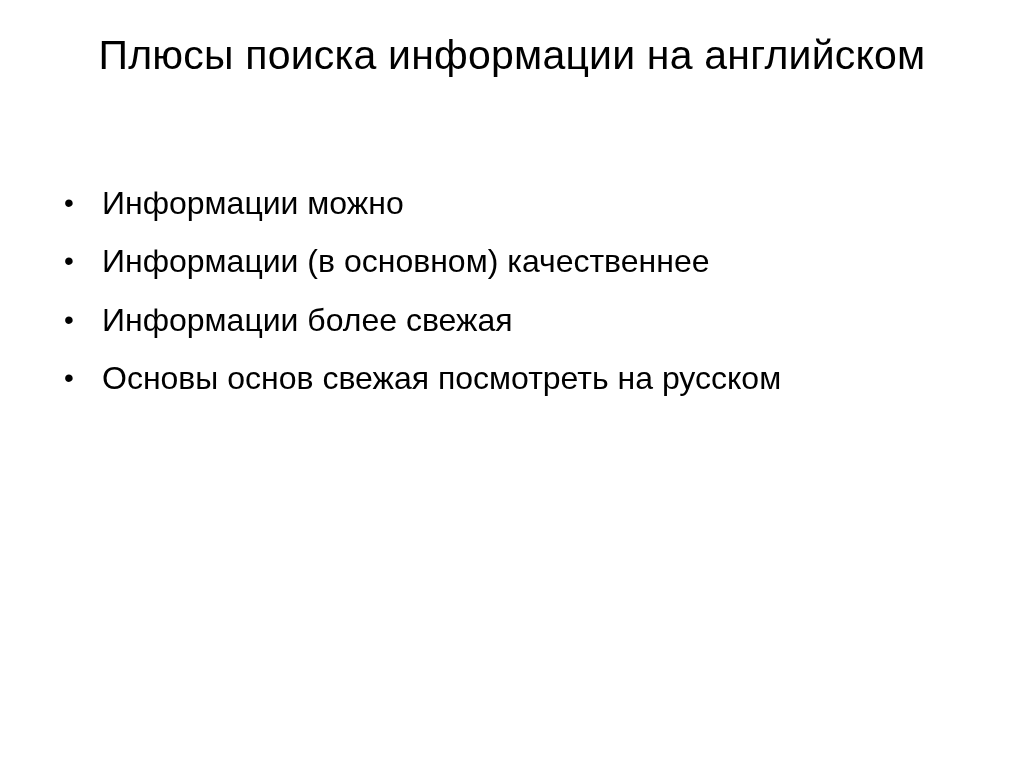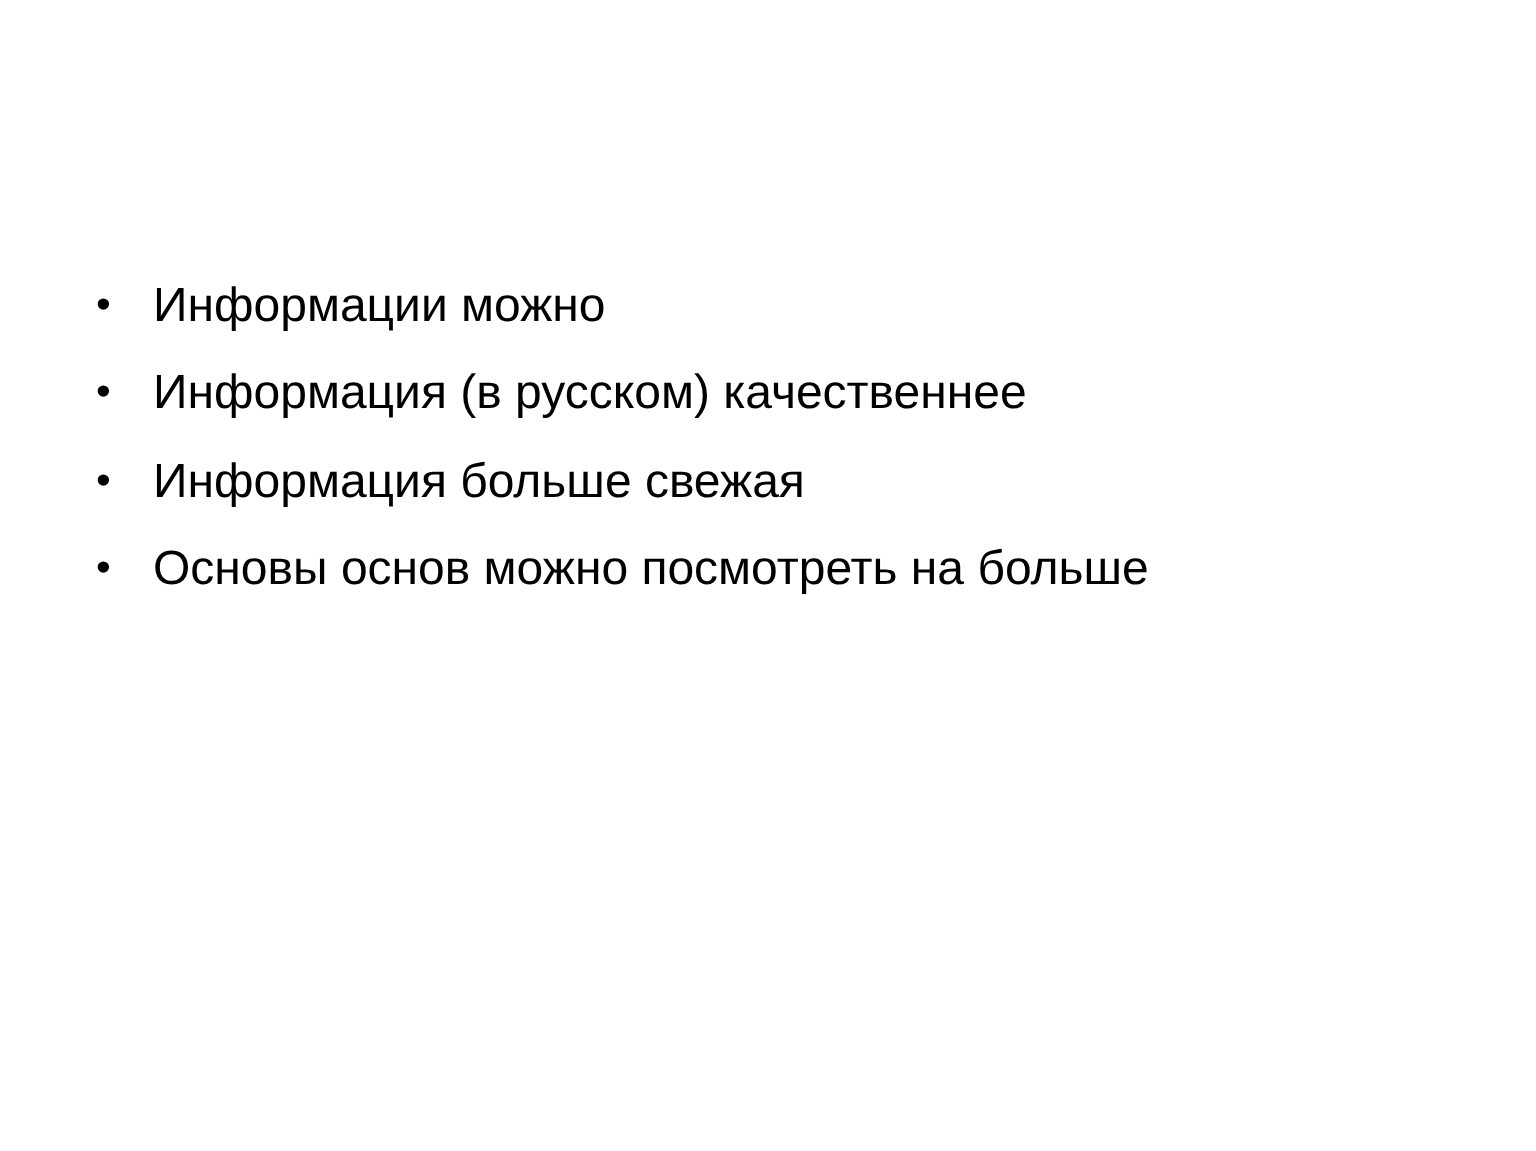--- a/index.html
+++ b/index.html
@@ -65,38 +65,39 @@
 
   .bullet-text {
     display: block;
   }
 </style>
 </head>
 <body>
 
 <div class="slide">
 
+  <div class="slide-title">Плюсы поиска информации на английском</div>
 
   <ul class="bullet-list">
 
     <li class="bullet-item">
       <span class="bullet-marker">•</span>
       <span class="bullet-text">Информации можно</span>
     </li>
 
     <li class="bullet-item">
       <span class="bullet-marker">•</span>
-      <span class="bullet-text">Информация (в русском) качественнее</span>
+      <span class="bullet-text">Информации (в основном) качественнее</span>
     </li>
 
     <li class="bullet-item">
       <span class="bullet-marker">•</span>
-      <span class="bullet-text">Информация больше свежая</span>
+      <span class="bullet-text">Информации более свежая</span>
     </li>
 
     <li class="bullet-item">
       <span class="bullet-marker">•</span>
-      <span class="bullet-text">Основы основ можно посмотреть на больше</span>
+      <span class="bullet-text">Основы основ свежая посмотреть на русском</span>
     </li>
 
   </ul>
 
 </div>
 
 </body></html>

